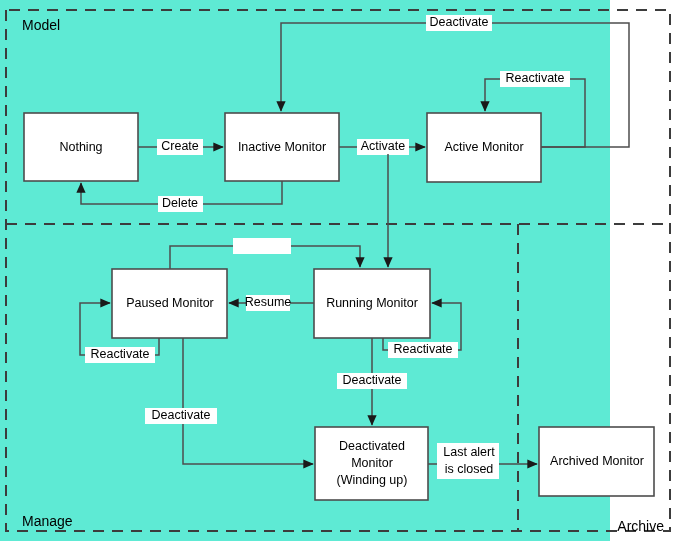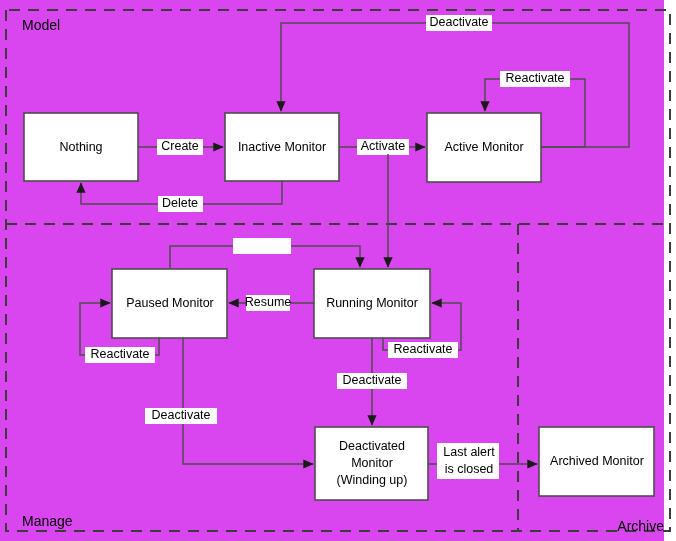--- a/index.html
+++ b/index.html
@@ -2,23 +2,23 @@
 <html><head>
 <meta charset="utf-8">
 <style>
   html, body {
     margin: 0;
     padding: 0;
     background: #ffffff;
   }
   #canvas {
     position: relative;
-    width: 664px;
+    width: 610px;
     height: 541px;
-    background: #d946ef;
+    background: #5eead4;
     font-family: "Liberation Sans", sans-serif;
   }
   svg#diagram {
     display: block;
     width: 676px;
     height: 541px;
   }
   .state-box {
     fill: #ffffff;
     stroke: #4d4d4d;

